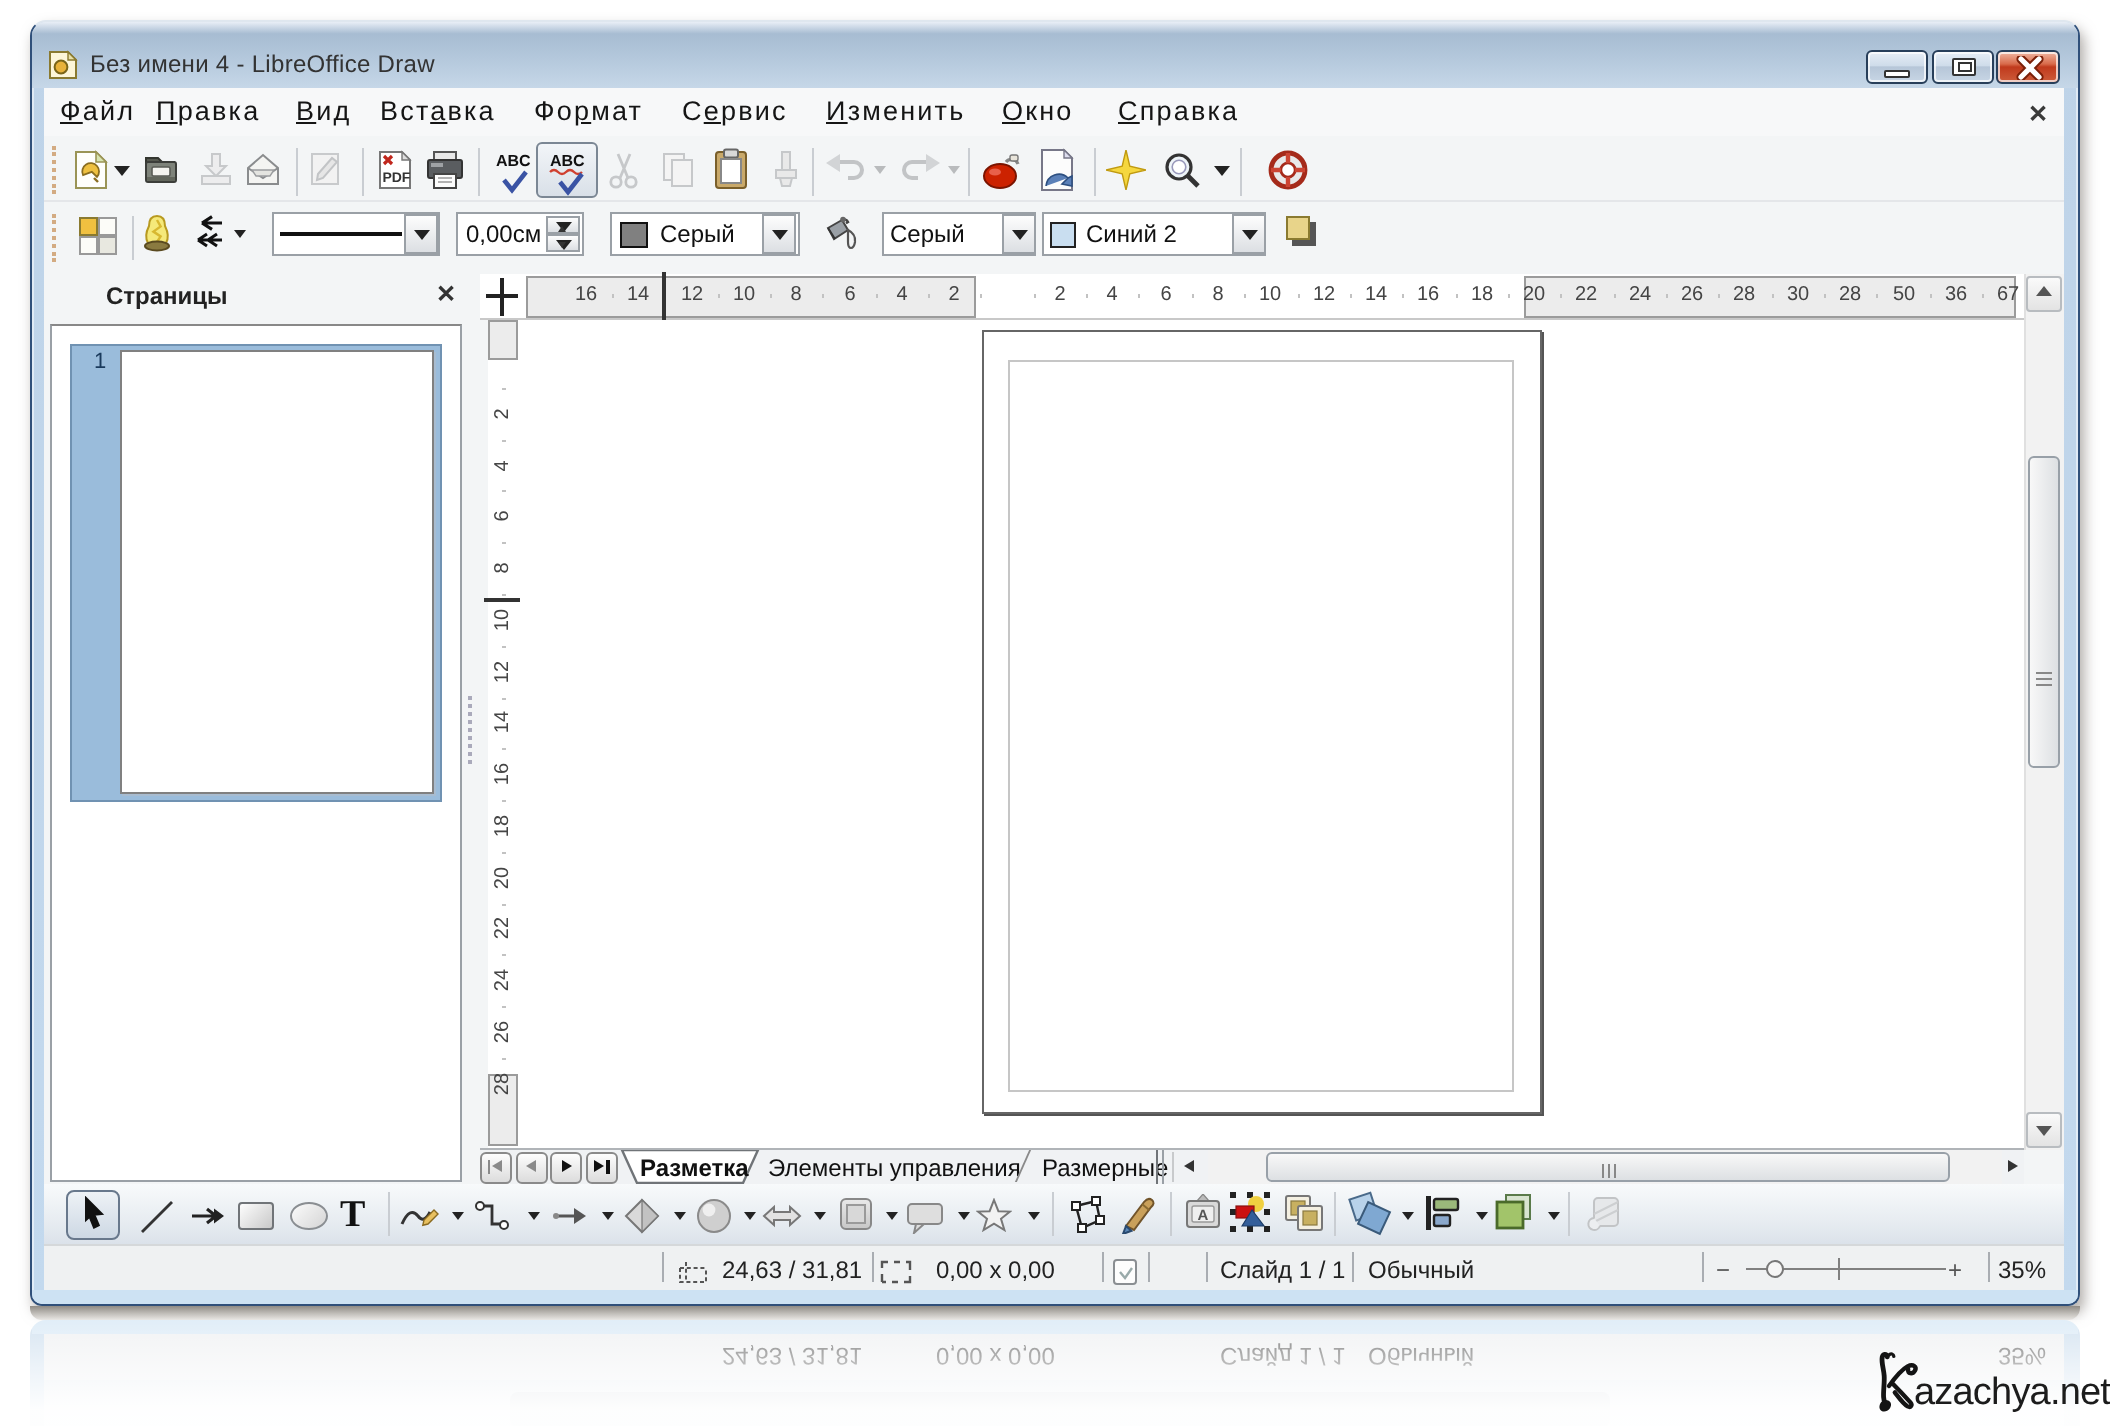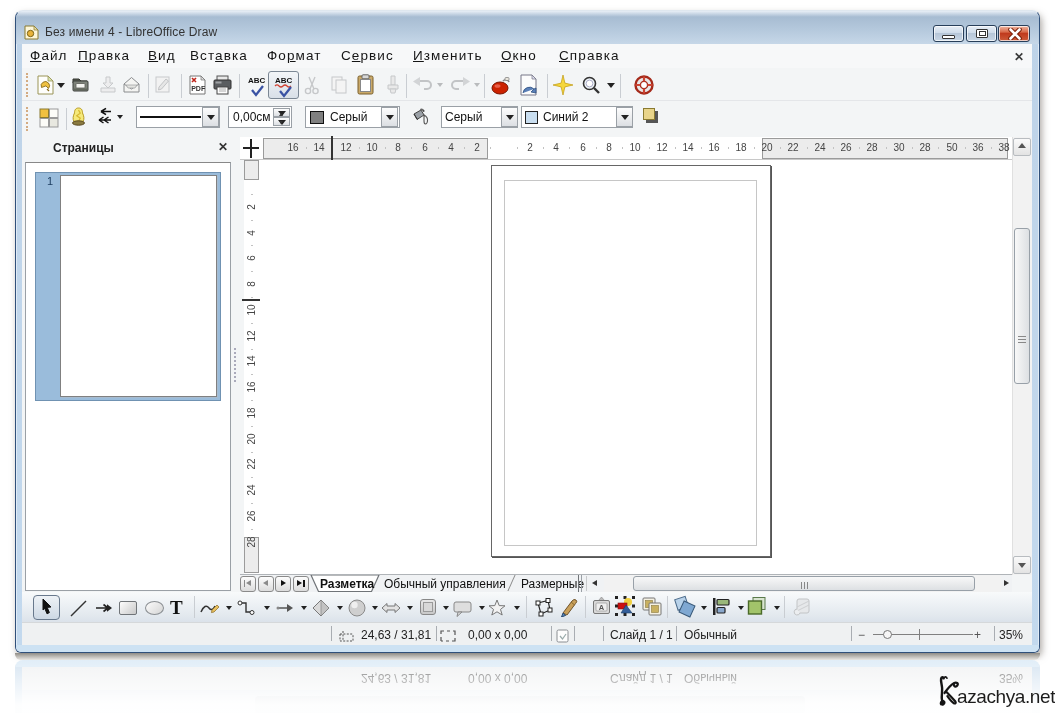--- a/index.html
+++ b/index.html
@@ -355,21 +355,21 @@
     <span class="rnum" style="left:733px;top:142px;width:16px;text-align:center">18</span>
     <span class="rnum" style="left:759px;top:142px;width:16px;text-align:center">20</span>
     <span class="rnum" style="left:785px;top:142px;width:16px;text-align:center">22</span>
     <span class="rnum" style="left:812px;top:142px;width:16px;text-align:center">24</span>
     <span class="rnum" style="left:838px;top:142px;width:16px;text-align:center">26</span>
     <span class="rnum" style="left:864px;top:142px;width:16px;text-align:center">28</span>
     <span class="rnum" style="left:891px;top:142px;width:16px;text-align:center">30</span>
     <span class="rnum" style="left:917px;top:142px;width:16px;text-align:center">28</span>
     <span class="rnum" style="left:944px;top:142px;width:16px;text-align:center">50</span>
     <span class="rnum" style="left:970px;top:142px;width:16px;text-align:center">36</span>
-    <span class="rnum" style="left:996px;top:142px;width:16px;text-align:center">38</span>
+    <span class="rnum" style="left:996px;top:142px;width:16px;text-align:center">67</span>
     <span style="left:490px;top:147px;width:1px;height:2px;background:#c2c2c2"></span>
     <span style="left:464px;top:147px;width:1px;height:2px;background:#c2c2c2"></span>
     <span style="left:438px;top:147px;width:1px;height:2px;background:#c2c2c2"></span>
     <span style="left:411px;top:147px;width:1px;height:2px;background:#c2c2c2"></span>
     <span style="left:385px;top:147px;width:1px;height:2px;background:#c2c2c2"></span>
     <span style="left:359px;top:147px;width:1px;height:2px;background:#c2c2c2"></span>
     <span style="left:332px;top:147px;width:1px;height:2px;background:#c2c2c2"></span>
     <span style="left:306px;top:147px;width:1px;height:2px;background:#c2c2c2"></span>
     <span style="left:517px;top:147px;width:1px;height:2px;background:#c2c2c2"></span>
     <span style="left:543px;top:147px;width:1px;height:2px;background:#c2c2c2"></span>
@@ -450,21 +450,21 @@
     <div style="left:262.5px;top:580px;width:0;height:0;border:3.5px solid transparent;border-right:5px solid #8a8a8a;border-left:none;z-index:3"></div>
     <div style="left:275px;top:575.5px;width:16px;height:16px;border:1px solid #8a8a8a;border-radius:3px;background:linear-gradient(#fdfdfd,#dcdcdc)"></div>
     <div style="left:281px;top:580px;width:0;height:0;border:3.5px solid transparent;border-left:5px solid #111;border-right:none;z-index:3"></div>
     <div style="left:292.5px;top:575.5px;width:16px;height:16px;border:1px solid #8a8a8a;border-radius:3px;background:linear-gradient(#fdfdfd,#dcdcdc)"></div>
     <div style="left:297.0px;top:580px;width:0;height:0;border:3.5px solid transparent;border-left:5px solid #111;border-right:none;z-index:3"></div>
     <div style="left:303.0px;top:580px;width:1.5px;height:7px;background:#111;z-index:3"></div>
     <svg style="left:308px;top:575px;z-index:2" width="74" height="17" viewBox="0 0 74 17">
       <path d="M3 0 L71 0 L63.5 16.5 L10.5 16.5 Z" fill="#fff" stroke="#707478" stroke-width="1.2"></path>
     </svg>
     <div class="tabtext t" style="left:320px;top:577px;font-weight:bold;z-index:3">Разметка</div>
-    <div class="tabtext t" style="left:384px;top:577px">Обычный управления</div>
+    <div class="tabtext t" style="left:384px;top:577px">Элементы управления</div>
     <div class="tabtext t" style="left:521px;top:577px">Размерные</div>
     <div style="left:511px;top:575px;width:1px;height:16px;background:#8a8a8a;transform:skewX(-24deg)"></div>
     <div style="left:578px;top:575px;width:1px;height:17px;background:#707478"></div>
     <div style="left:581px;top:575px;width:1px;height:17px;background:#9aa0a6"></div>
     <div style="left:586px;top:576px;width:1px;height:15px;background:#c8cacc"></div>
     <div style="left:592px;top:580px;width:0;height:0;border:3.5px solid transparent;border-right:5px solid #333;border-left:none"></div>
     <div style="left:1004px;top:580px;width:0;height:0;border:3.5px solid transparent;border-left:5px solid #333;border-right:none"></div>
 
   <div class="hscrolltrack"></div>
   <div class="thumbh"></div>

